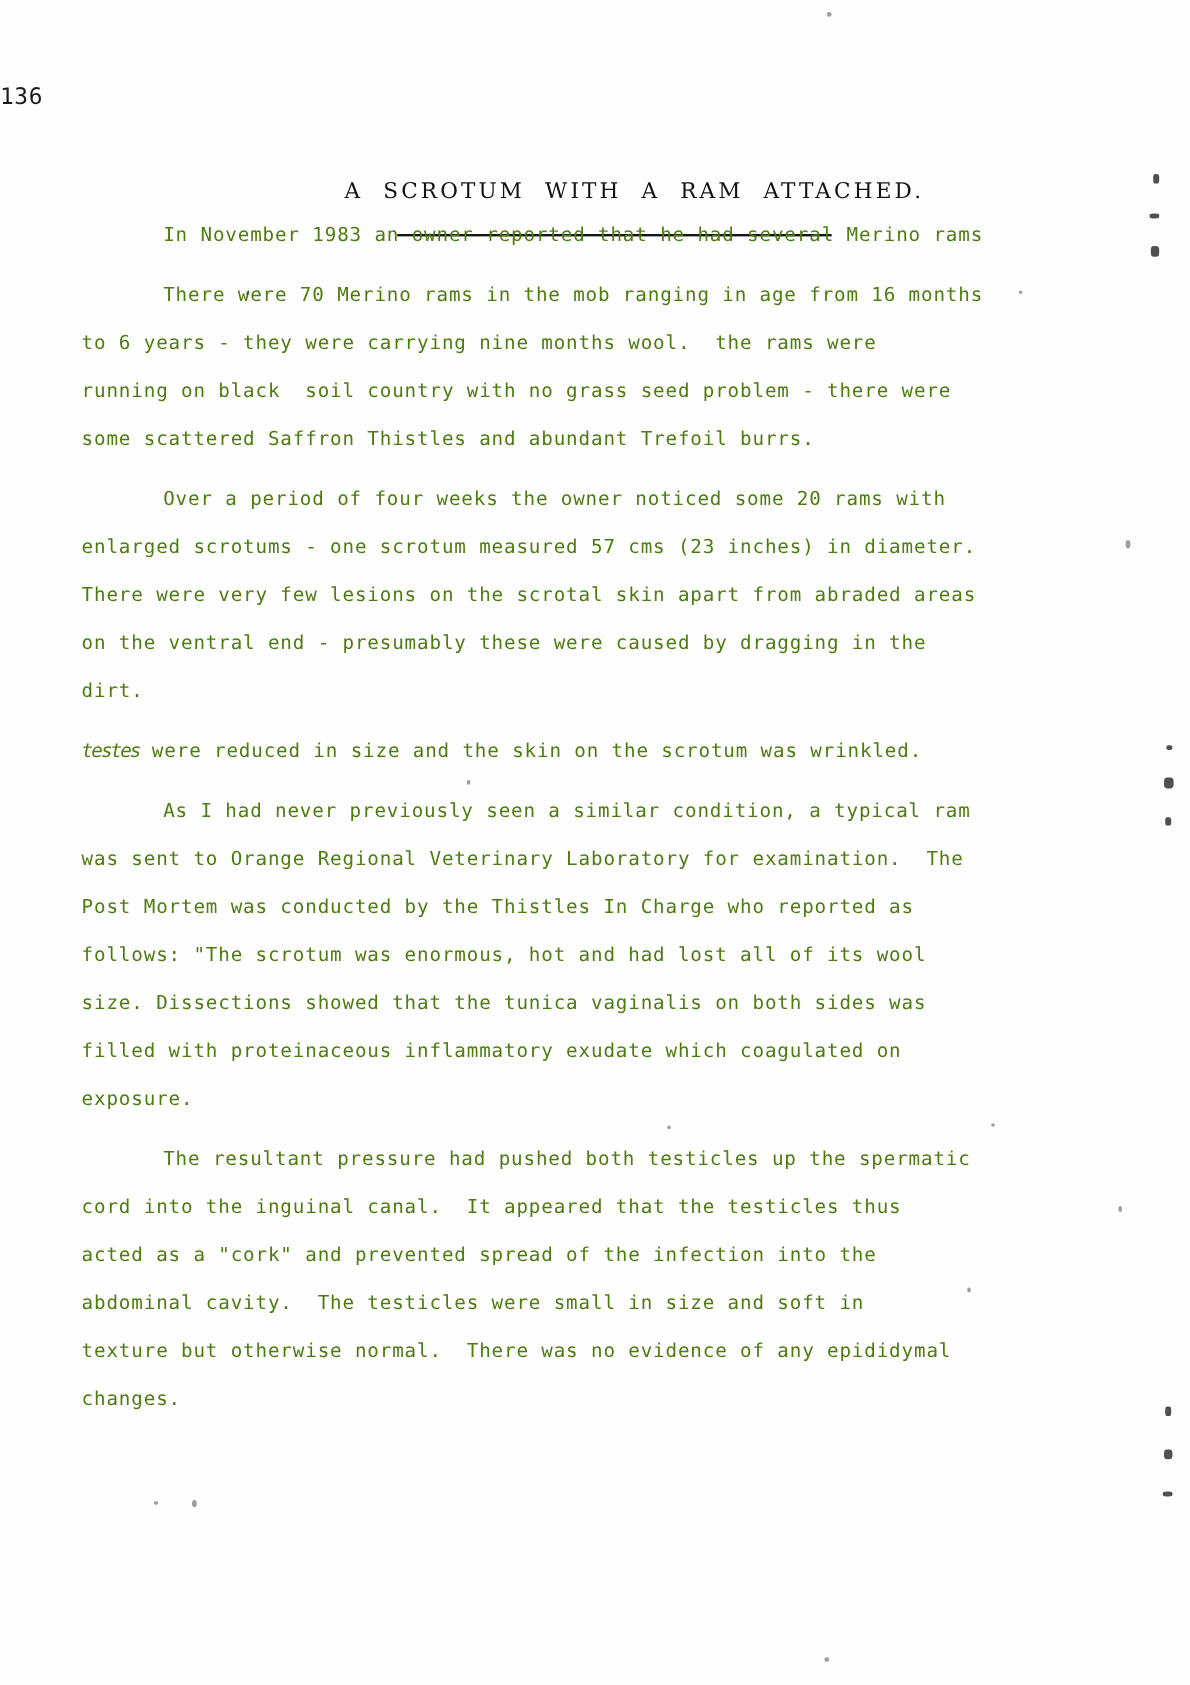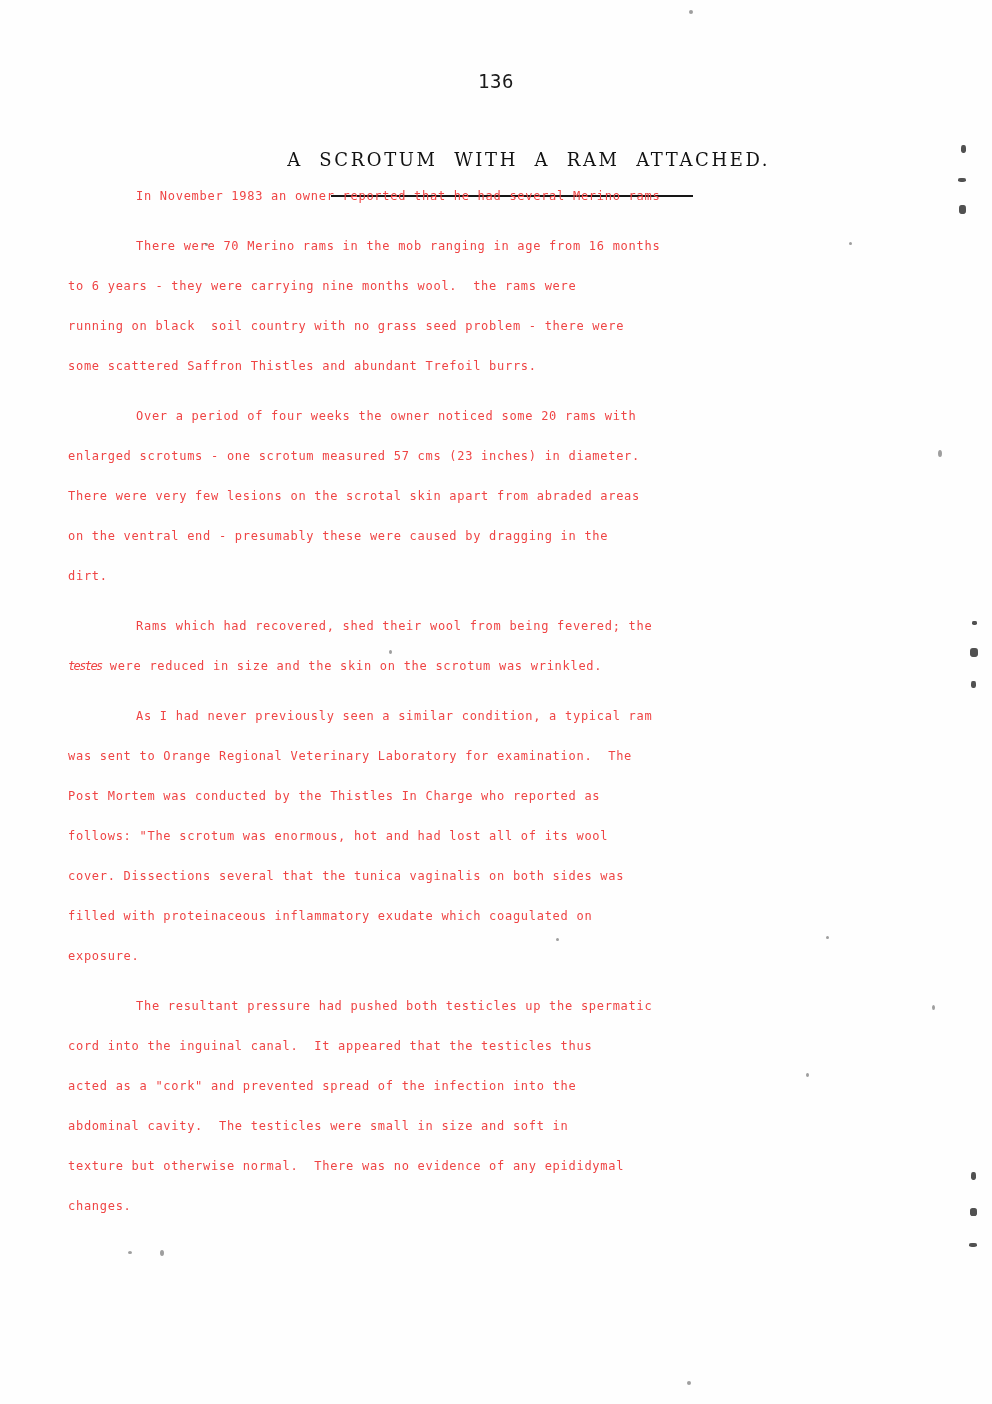--- a/index.html
+++ b/index.html
@@ -17,21 +17,21 @@
     font-family: "DejaVu Sans Mono", "Liberation Mono", monospace;
     color: #171717;
   }
 
   
   .page-number {
     position: absolute;
     top: 70px;
     left: 0;
     width: 992px;
-    text-align: center;
+    text-align: left;
     font-size: 19px;
     letter-spacing: 0.5px;
     color: #1a1a1a;
   }
 
   
   .doc-title {
     position: absolute;
     top: 128px;
     left: 16px;
@@ -59,25 +59,25 @@
     width: 880px;
   }
 
   .para {
     margin: 0 0 10px 0;
   }
   .para:last-child { margin-bottom: 0; }
 
   .line {
     display: block;
-    font-size: 12px;
+    font-size: 16px;
     line-height: 40px;
     letter-spacing: 0.72px;
     white-space: pre;
-    color: #ef4444;
+    color: #4d7c0f;
   }
 
   .line.indent { padding-left: 68px; }
 
   
   .kern-tight { letter-spacing: -1.6px; font-style: italic; }
 
   
   .speck {
     position: absolute;
@@ -111,29 +111,28 @@
         <span class="line">some scattered Saffron Thistles and abundant Trefoil burrs.</span>
       </div>
       <div class="para">
         <span class="line indent">Over a period of four weeks the owner noticed some 20 rams with</span>
         <span class="line">enlarged scrotums - one scrotum measured 57 cms (23 inches) in diameter.</span>
         <span class="line">There were very few lesions on the scrotal skin apart from abraded areas</span>
         <span class="line">on the ventral end - presumably these were caused by dragging in the</span>
         <span class="line">dirt.</span>
       </div>
       <div class="para">
-        <span class="line indent">Rams which had recovered, shed their wool from being fevered; the</span>
         <span class="line"><span class="kern-tight">testes</span> were reduced in size and the skin on the scrotum was wrinkled.</span>
       </div>
       <div class="para">
         <span class="line indent">As I had never previously seen a similar condition, a typical ram</span>
         <span class="line">was sent to Orange Regional Veterinary Laboratory for examination.  The</span>
         <span class="line">Post Mortem was conducted by the Thistles In Charge who reported as</span>
         <span class="line">follows: "The scrotum was enormous, hot and had lost all of its wool</span>
-        <span class="line">cover. Dissections several that the tunica vaginalis on both sides was</span>
+        <span class="line">size. Dissections showed that the tunica vaginalis on both sides was</span>
         <span class="line">filled with proteinaceous inflammatory exudate which coagulated on</span>
         <span class="line">exposure.</span>
       </div>
       <div class="para">
         <span class="line indent">The resultant pressure had pushed both testicles up the spermatic</span>
         <span class="line">cord into the inguinal canal.  It appeared that the testicles thus</span>
         <span class="line">acted as a "cork" and prevented spread of the infection into the</span>
         <span class="line">abdominal cavity.  The testicles were small in size and soft in</span>
         <span class="line">texture but otherwise normal.  There was no evidence of any epididymal</span>
         <span class="line">changes.</span>

